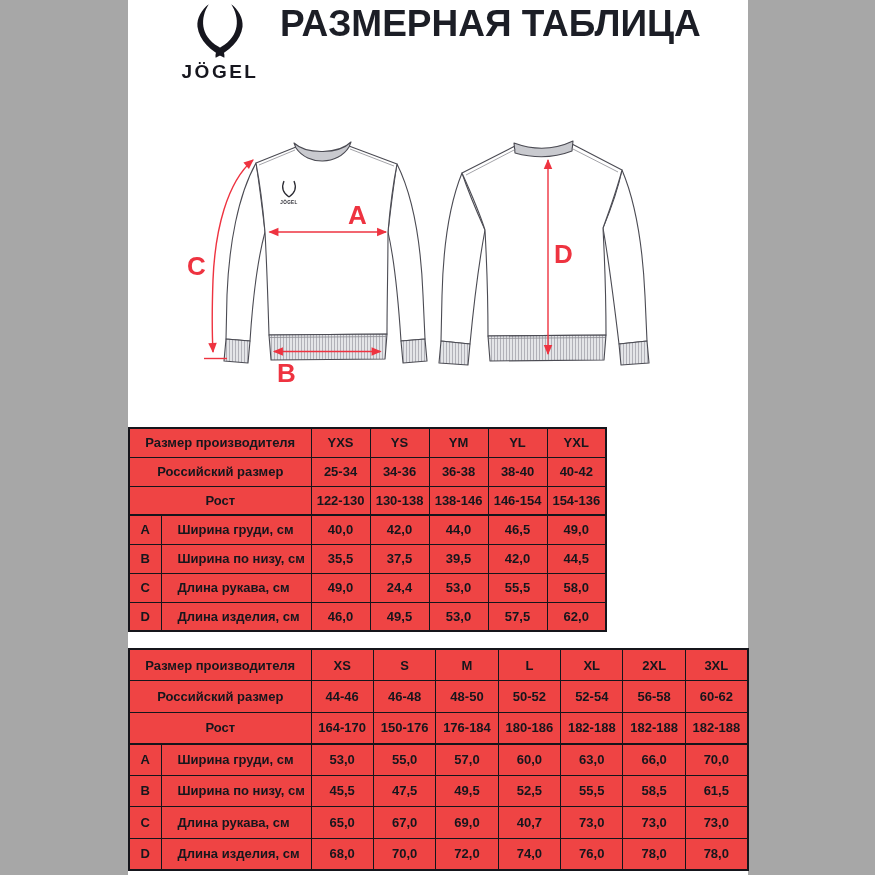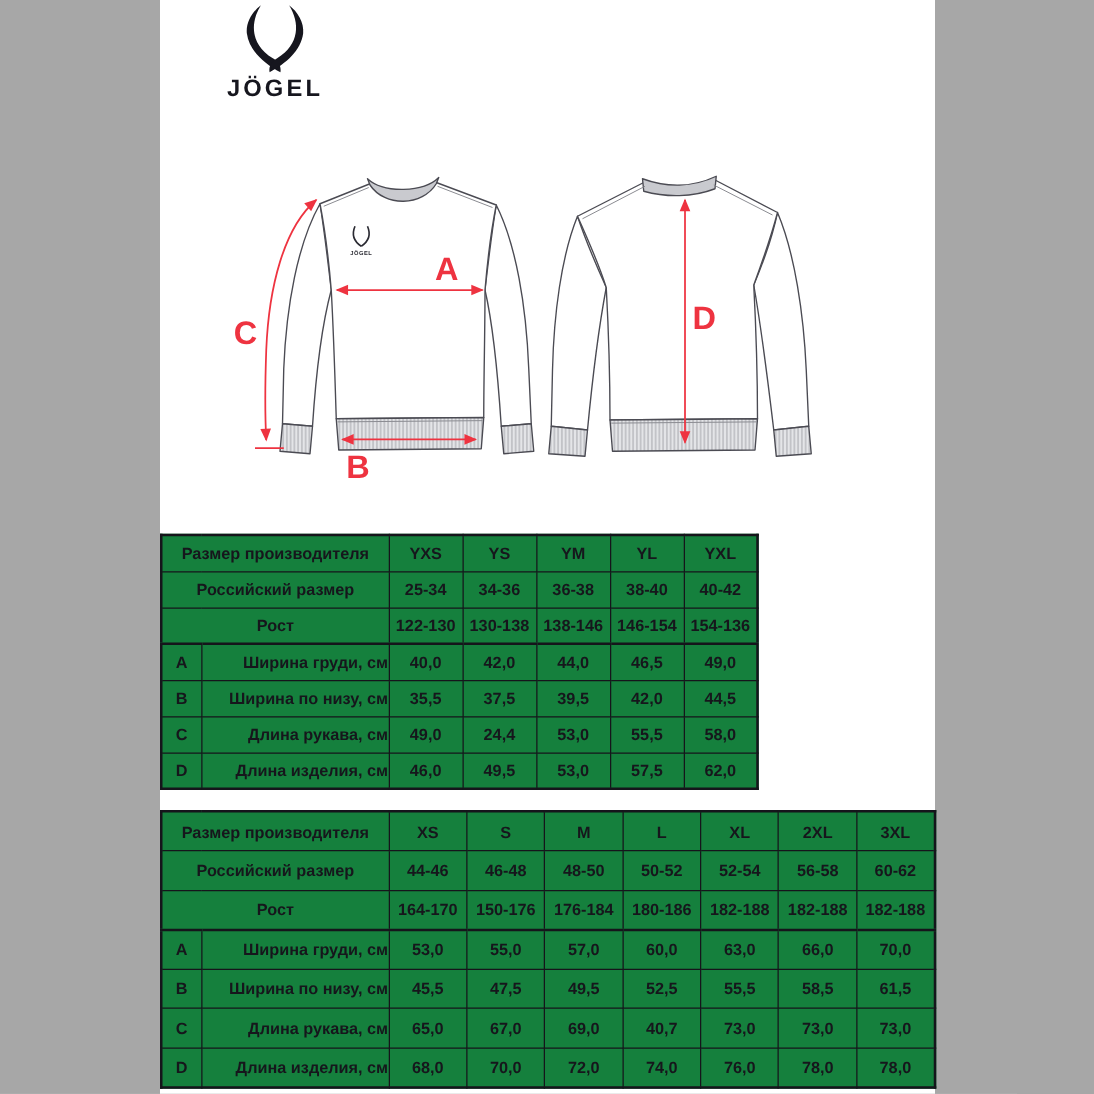--- a/index.html
+++ b/index.html
@@ -16,43 +16,44 @@
   .title{position:absolute;left:152px;top:1px;margin:0;width:460px;
          font-size:37px;line-height:46px;font-weight:bold;color:#1c1e26;
          letter-spacing:0px;white-space:nowrap;}
 
   
   .front-svg{position:absolute;left:52px;top:120px;}
   .back-svg{position:absolute;left:302px;top:120px;}
 
   
   table.szt{position:absolute;border-collapse:collapse;table-layout:fixed;
-            background:#15803d;border:2px solid #15151b;}
+            background:#ef4444;border:2px solid #15151b;}
   table.szt td{border:1.5px solid #15151b;text-align:center;vertical-align:middle;
                font-size:13px;font-weight:bold;color:#16161c;padding:0;overflow:hidden;}
-  table.szt td.lb{text-align:right;padding-left:16px;margin-left:16px;}
+  table.szt td.lb{text-align:left;padding-left:16px;margin-left:16px;}
   table.szt tr.sep td{border-top-width:2.5px;}
   table.t1{left:0;top:427px;width:477px;}
   table.t1 tr{height:29px;}
   table.t2{left:0;top:648px;width:619px;}
   table.t2 tr{height:31.5px;}
 </style>
 </head>
 <body>
 
 <div class="canvas">
   <div class="panel">
 
     <div class="brand">
       <svg width="52" height="58" viewBox="0 0 60 64">
         <path fill="#16161e" d="M17,1 C7,17 7,37 28,50 C33,53 36,57 35,63 C20,55 6,43 4,27 C3,17 9,7 17,1 Z"></path>
         <path fill="#16161e" d="M43,1 C53,17 53,37 32,50 C27,53 24,57 25,63 C40,55 54,43 56,27 C57,17 51,7 43,1 Z"></path>
       </svg>
       <div class="brand-word">JÖGEL</div>
     </div>
+    <h1 class="title">РАЗМЕРНАЯ ТАБЛИЦА</h1>
 
     <svg class="front-svg" width="260" height="280" viewBox="0 0 260 280">
       <defs>
         <pattern id="ribF" width="3" height="6" patternUnits="userSpaceOnUse">
           <rect width="3" height="6" fill="#e4e5e8"></rect>
           <path d="M1.5,0 V6" stroke="#abacb2" stroke-width="0.9"></path>
         </pattern>
         <marker id="arwF" viewBox="0 0 10 10" refX="8.5" refY="5" markerWidth="8" markerHeight="8" orient="auto-start-reverse">
           <path d="M0.5,1.2 L9.5,5 L0.5,8.8 Z" fill="#ee3340"></path>
         </marker>

